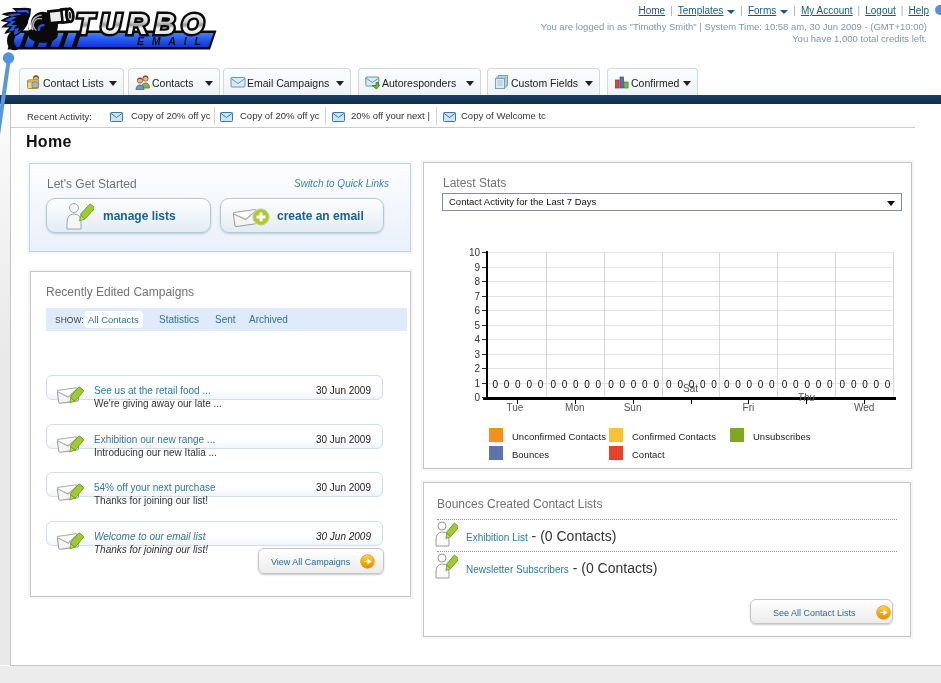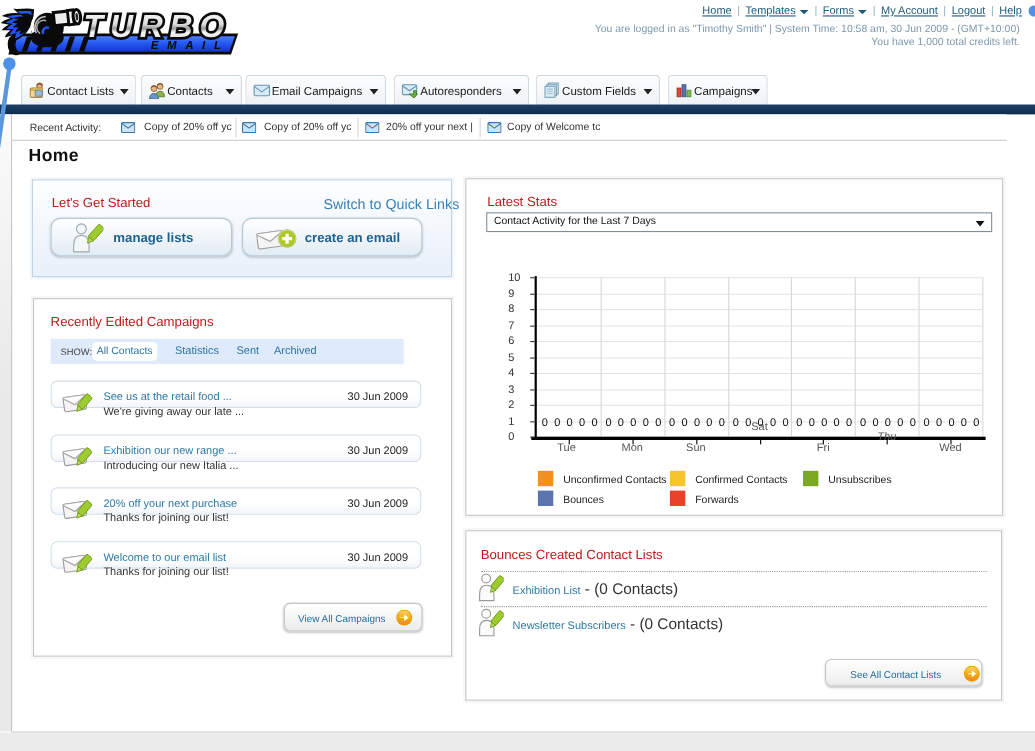--- a/index.html
+++ b/index.html
@@ -16,30 +16,30 @@
 .navybar { top:95px; left:0; width:941px; height:9px; background:linear-gradient(#1d4068,#102c4e); position:absolute;}
 .leftstrip { top:104px; left:0; width:10px; height:561px; background:linear-gradient(#fbfbfb,#e9e9e9 45%,#e9e9e9); position:absolute;}
 .leftborder { top:104px; left:10px; width:1px; height:561px; background:#c6c6c6; position:absolute;}
 .bottomborder { top:665px; left:10px; width:931px; height:1px; background:#c6c6c6; position:absolute;}
 .footer { top:666px; left:0; width:941px; height:17px; background:#ececec; position:absolute;}
 .toolbar { top:104px; left:11px; width:904px; height:24px; border-bottom:1px solid #cccccc; background:#fff; position:absolute;}
 .ra-label { top:111px; left:27px; font-size:9.5px; color:#333; position:absolute;}
 .ra-sep { position:absolute; top:107px; width:1px; height:18px; background:#d7d7d7; }
 .ra-txt { position:absolute; top:110px; font-size:9.5px; color:#333; white-space:nowrap; }
 h1.home { top:133px; left:26px; font-size:16px; font-weight:bold; color:#111; letter-spacing:0.3px; position:absolute; }
-.ptitle { font-size:12px; color:#b91c1c; position:absolute;}
+.ptitle { font-size:12px; color:#737373; position:absolute;}
 .panel { position:absolute; background:#fff; border:1px solid #c6c6c6; box-shadow:0 0 0 2px rgba(0,0,0,0.035); }
 .bluepanel { position:absolute; border:1px solid #bcd4e6; background:linear-gradient(#fdfeff,#e9f0fa); box-shadow:0 0 0 2px rgba(120,170,210,0.08); }
 .bigbtn { position:absolute; border:1px solid #b3c9d8; border-radius:9px; background:linear-gradient(#ffffff,#e2ecf3); box-shadow:0 1px 2px rgba(0,0,0,0.18); font-size:12px; font-weight:bold; color:#1d618f; }
 .gobtn { position:absolute; border:1px solid #c6c6c6; border-radius:6px; background:linear-gradient(#ffffff,#ececec); box-shadow:0 1px 2px rgba(0,0,0,0.22); font-size:9px; font-weight:normal; color:#1e6da0; }
 .showstrip { position:absolute; background:#dfeafb; font-size:10px; }
 .showstrip a { color:#2e74a0; }
 .pill { background:#fff; border-radius:4px; color:#2e74a0; }
-.citem { position:absolute; left:46px; width:337px; height:25px; border:1px solid #d3dfe8; border-radius:6px; background:linear-gradient(#ffffff 60%,#f1f5fa); }
-.ylab { position:absolute; font-size:10px; color:#333; width:18px; }
+.citem { position:absolute; left:46px; width:337px; height:25px; border:1px solid #d3dfe8; border-radius:6px; background:linear-gradient(#ffffff 60%,#f1f5fa);margin-top:29px; }
+.ylab { position:absolute; font-size:10px; color:#333; text-align:right; width:18px; }
 .xlab { position:absolute; font-size:10px; color:#555; text-align:center; width:40px; }
 .dotline { position:absolute; border-top:1px dotted #9a9a9a; height:0; }
 .clink { font-size:10px; color:#2e79a6; }
 .cgray { font-size:14px; color:#333; }
 .legt { position:absolute; font-size:9.5px; color:#222; }
 .leg { position:absolute; width:14px; height:14px; }
 </style>
 </head>
 <body>
 
@@ -155,21 +155,21 @@
 </svg></span>
     <span class="lbl" style="left:23px;">Custom Fields</span>
     <span class="car" style="right:6px;"></span>
   </div>
 <div class="tab" style="left:607px;width:91px;">
     <span class="abs" style="left:6px;top:5px;"><svg width="16" height="16" viewBox="0 0 16 16" style="">
 <rect x="1.5" y="6" width="3.6" height="8" fill="#d84a3a" stroke="#9a2a1e" stroke-width="0.7"></rect>
 <rect x="6" y="3" width="3.6" height="11" fill="#5b74a8" stroke="#32508a" stroke-width="0.7"></rect>
 <rect x="10.5" y="8" width="3.6" height="6" fill="#7cb84c" stroke="#4a8424" stroke-width="0.7"></rect>
 </svg></span>
-    <span class="lbl" style="left:23px;">Campaigns</span>
+    <span class="lbl" style="left:23px;">Confirmed</span>
     <span class="car" style="right:6px;"></span>
   </div>
 <div class="navybar"></div>
 
 <div class="leftstrip"></div>
 <div class="leftborder"></div>
 <div class="bottomborder"></div>
 <div class="footer"></div>
 
 <div class="toolbar"></div>
@@ -195,21 +195,21 @@
 <span class="abs" style="left:443px;top:108px;"><svg width="13" height="10" viewBox="0 0 13 10" style="">
       <rect x="0.5" y="0.5" width="12" height="9" rx="1" fill="#cfe4f3" stroke="#3c77a8"></rect>
       <path d="M0.5 1 L6.5 5.5 L12.5 1" fill="none" stroke="#3c77a8"></path>
     </svg></span>
 <span class="ra-txt" style="left:461px;">Copy of Welcome tc</span>
 
 <h1 class="home">Home</h1>
 
 <div class="bluepanel" style="left:29px;top:163px;width:382px;height:89px;"></div>
 <div class="ptitle" style="left:47px;top:177px;">Let's Get Started</div>
-<a class="abs" style="left:294px;top:178px;font-size:13px;color:#3d7fb3;">Switch to Quick Links</a>
+<a class="abs" style="left:294px;top:178px;font-size:10px;color:#3d7fb3;font-style:italic;">Switch to Quick Links</a>
 <div class="bigbtn" style="left:46px;top:198px;width:165px;height:35px;">
   <span class="abs" style="left:17px;top:3px;"><svg width="30" height="28" viewBox="0 0 30 28" style="">
 <circle cx="10" cy="6" r="4.5" fill="#f4f6f7" stroke="#9aa8b2"></circle>
 <path d="M3 21 q0 -9 7 -9 q7 0 7 9 l0 6 l-14 0 z" fill="#f4f6f7" stroke="#9aa8b2"></path>
 <g transform="rotate(42 19 14)">
 <rect x="16" y="0" width="6.5" height="15" rx="1.2" fill="#9ecb2d" stroke="#6d9416" stroke-width="0.8"></rect>
 <path d="M17 15 L22.5 15 L19.7 20 z" fill="#b6dd55" stroke="#6d9416" stroke-width="0.7"></path>
 </g>
 </svg></span>
   <span class="abs" style="left:56px;top:10px;">manage lists</span>
@@ -223,21 +223,21 @@
 </g>
 <circle cx="28" cy="13" r="8" fill="#aec824" stroke="#7e9a14" stroke-width="1"></circle>
 <circle cx="28" cy="13" r="8" fill="none" stroke="#ffffff" stroke-width="1.4" stroke-opacity="0.5"></circle>
 <path d="M28 8.5 L28 17.5 M23.5 13 L32.5 13" stroke="#ffffff" stroke-width="3"></path>
 </svg></span>
   <span class="abs" style="left:56px;top:10px;">create an email</span>
 </div>
 
 <div class="panel" style="left:30px;top:271px;width:381px;height:326px;"></div>
 <div class="ptitle" style="left:46px;top:285px;">Recently Edited Campaigns</div>
-<div class="showstrip" style="left:46px;top:308px;width:321px;height:23px;padding-left:32px;">
+<div class="showstrip" style="left:46px;top:308px;width:361px;height:23px;padding-left:32px;">
   <span style="position:absolute;left:9px;top:7px;font-size:8.5px;color:#444;">SHOW:</span>
   <span class="pill" style="position:absolute;left:38px;top:3px;padding:3px 4px;font-size:9.5px;">All Contacts</span>
   <a style="position:absolute;left:113px;top:6px;">Statistics</a>
   <a style="position:absolute;left:169px;top:6px;">Sent</a>
   <a style="position:absolute;left:203px;top:6px;">Archived</a>
 </div>
 <div class="citem" style="top:346px;">
     <span class="abs" style="left:9px;top:7px;"><svg width="28" height="26" viewBox="0 0 28 26" style="">
 <g transform="rotate(-8 13 13)">
 <rect x="2" y="6" width="20" height="13" rx="1.5" fill="#f4f4f4" stroke="#9a9a9a"></rect>
@@ -274,25 +274,25 @@
 <g transform="rotate(-8 13 13)">
 <rect x="2" y="6" width="20" height="13" rx="1.5" fill="#f4f4f4" stroke="#9a9a9a"></rect>
 <path d="M2 7 L12 14 L22 7" fill="none" stroke="#aaaaaa"></path>
 <path d="M2 6.8 L12 13.5 L22 6.8 L22 6 L2 6 z" fill="#fdfdfd" stroke="#9a9a9a" stroke-width="0.6"></path>
 </g>
 <g transform="rotate(40 18 15)">
 <rect x="14.5" y="3" width="6.5" height="14" rx="1.2" fill="#9ecb2d" stroke="#6d9416" stroke-width="0.8"></rect>
 <path d="M15.5 17 L20.5 17 L18 21.5 z" fill="#b6dd55" stroke="#6d9416" stroke-width="0.7"></path>
 </g>
 </svg></span>
-    <a class="abs" style="left:47px;top:9px;font-size:10px;color:#2e79a6;">20% off your next purchase</a>
+    <a class="abs" style="left:47px;top:9px;font-size:10px;color:#2e79a6;">54% off your next purchase</a>
     <span class="abs" style="left:47px;top:22px;font-size:10px;color:#333;">Thanks for joining our list!</span>
     <span class="abs" style="right:11px;top:9px;font-size:10px;color:#222;">30 Jun 2009</span>
   </div>
-<div class="citem" style="top:491.5px;">
+<div class="citem" style="top:491.5px;font-style:italic;">
     <span class="abs" style="left:9px;top:7px;"><svg width="28" height="26" viewBox="0 0 28 26" style="">
 <g transform="rotate(-8 13 13)">
 <rect x="2" y="6" width="20" height="13" rx="1.5" fill="#f4f4f4" stroke="#9a9a9a"></rect>
 <path d="M2 7 L12 14 L22 7" fill="none" stroke="#aaaaaa"></path>
 <path d="M2 6.8 L12 13.5 L22 6.8 L22 6 L2 6 z" fill="#fdfdfd" stroke="#9a9a9a" stroke-width="0.6"></path>
 </g>
 <g transform="rotate(40 18 15)">
 <rect x="14.5" y="3" width="6.5" height="14" rx="1.2" fill="#9ecb2d" stroke="#6d9416" stroke-width="0.8"></rect>
 <path d="M15.5 17 L20.5 17 L18 21.5 z" fill="#b6dd55" stroke="#6d9416" stroke-width="0.7"></path>
 </g>
@@ -415,21 +415,21 @@
 <div class="abs" style="left:884.8px;top:379px;font-size:10px;color:#111;">0</div>
 <div class="leg" style="left:489px;top:428px;background:#f3901d;"></div>
 <div class="legt" style="left:512px;top:431px;">Unconfirmed Contacts</div>
 <div class="leg" style="left:609px;top:428px;background:#f7c331;"></div>
 <div class="legt" style="left:632px;top:431px;">Confirmed Contacts</div>
 <div class="leg" style="left:730px;top:428px;background:#7da821;"></div>
 <div class="legt" style="left:753px;top:431px;">Unsubscribes</div>
 <div class="leg" style="left:489px;top:446px;background:#5b74ae;"></div>
 <div class="legt" style="left:512px;top:449px;">Bounces</div>
 <div class="leg" style="left:609px;top:446px;background:#e8432a;"></div>
-<div class="legt" style="left:632px;top:449px;">Forwards</div>
+<div class="legt" style="left:632px;top:449px;">Contact</div>
 
 <div class="panel" style="left:423px;top:482px;width:488px;height:155px;"></div>
 <div class="ptitle" style="left:437px;top:497px;">Bounces Created Contact Lists</div>
 <div class="dotline" style="left:437px;top:519px;width:460px;"></div>
 <span class="abs" style="left:434px;top:521px;"><svg width="24" height="27" viewBox="0 0 24 27" style="">
 <circle cx="8" cy="5" r="4" fill="#fbfbfb" stroke="#9a9a9a"></circle>
 <path d="M2 19 q0 -8 6.5 -8 q6.5 0 6.5 8 l0 6 l-13 0 z" fill="#fbfbfb" stroke="#9a9a9a"></path>
 <g transform="rotate(40 15 13)">
 <rect x="12" y="1" width="6" height="13" rx="1.2" fill="#9ecb2d" stroke="#6d9416" stroke-width="0.8"></rect>
 <path d="M13 14 L18 14 L15.5 18.5 z" fill="#b6dd55" stroke="#6d9416" stroke-width="0.7"></path>

